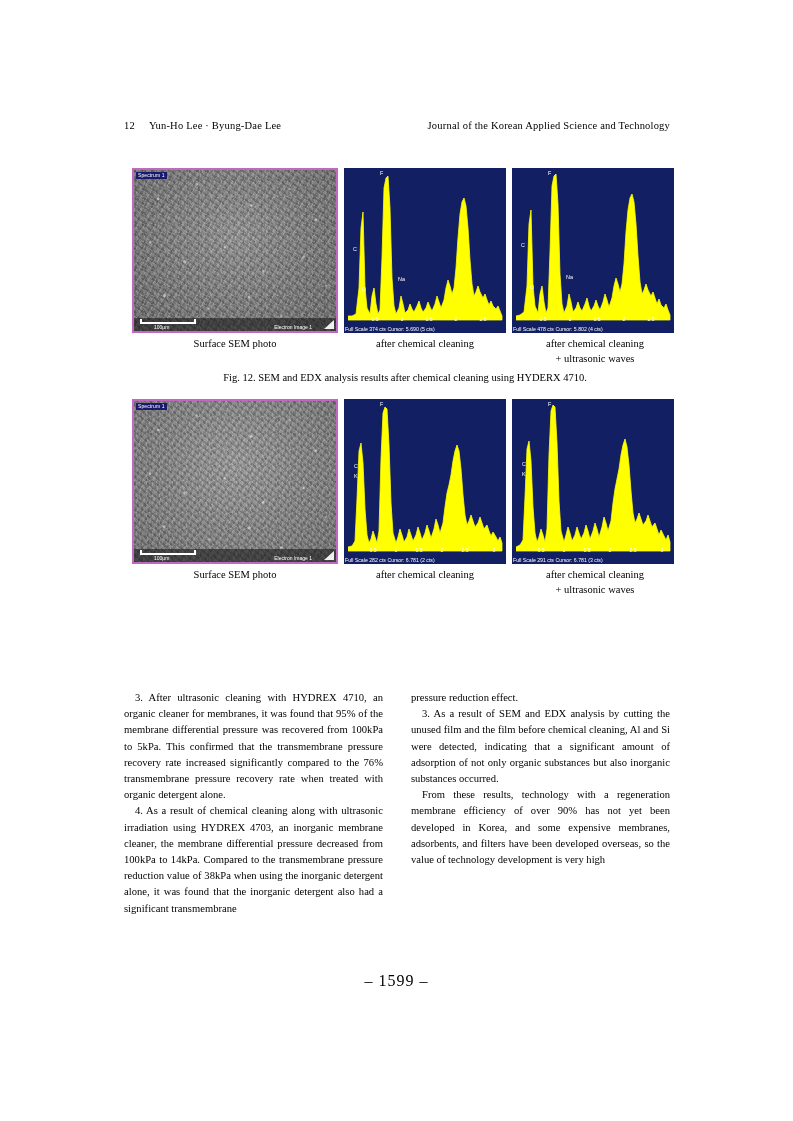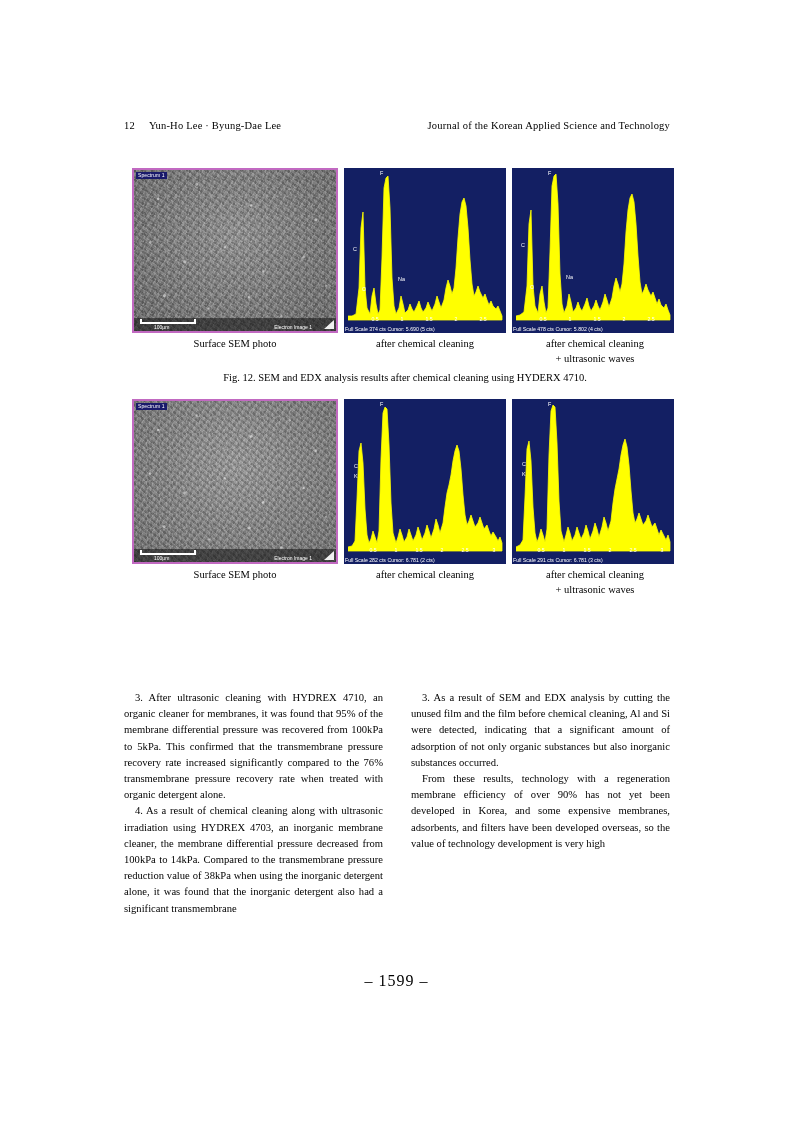--- a/index.html
+++ b/index.html
@@ -411,19 +411,20 @@
     </div>
 
   </div>
 
   <div class="body-cols">
     <div class="col left">
       <p>3. After ultrasonic cleaning with HYDREX 4710, an organic cleaner for membranes, it was found that 95% of the membrane differential pressure was recovered from 100kPa to 5kPa. This confirmed that the transmembrane pressure recovery rate increased significantly compared to the 76% transmembrane pressure recovery rate when treated with organic detergent alone.</p>
       <p>4. As a result of chemical cleaning along with ultrasonic irradiation using HYDREX 4703, an inorganic membrane cleaner, the membrane differential pressure decreased from 100kPa to 14kPa. Compared to the transmembrane pressure reduction value of 38kPa when using the inorganic detergent alone, it was found that the inorganic detergent also had a significant transmembrane</p>
     </div>
     <div class="col right">
+      <p class="noindent">pressure reduction effect.</p>
       <p>3. As a result of SEM and EDX analysis by cutting the unused film and the film before chemical cleaning, Al and Si were detected, indicating that a significant amount of adsorption of not only organic substances but also inorganic substances occurred.</p>
       <p>From these results, technology with a regeneration membrane efficiency of over 90% has not yet been developed in Korea, and some expensive membranes, adsorbents, and filters have been developed overseas, so the value of technology development is very high</p>
     </div>
   </div>
 
   <div class="folio">‒  1599  ‒</div>
 </div>
 
 </body></html>

